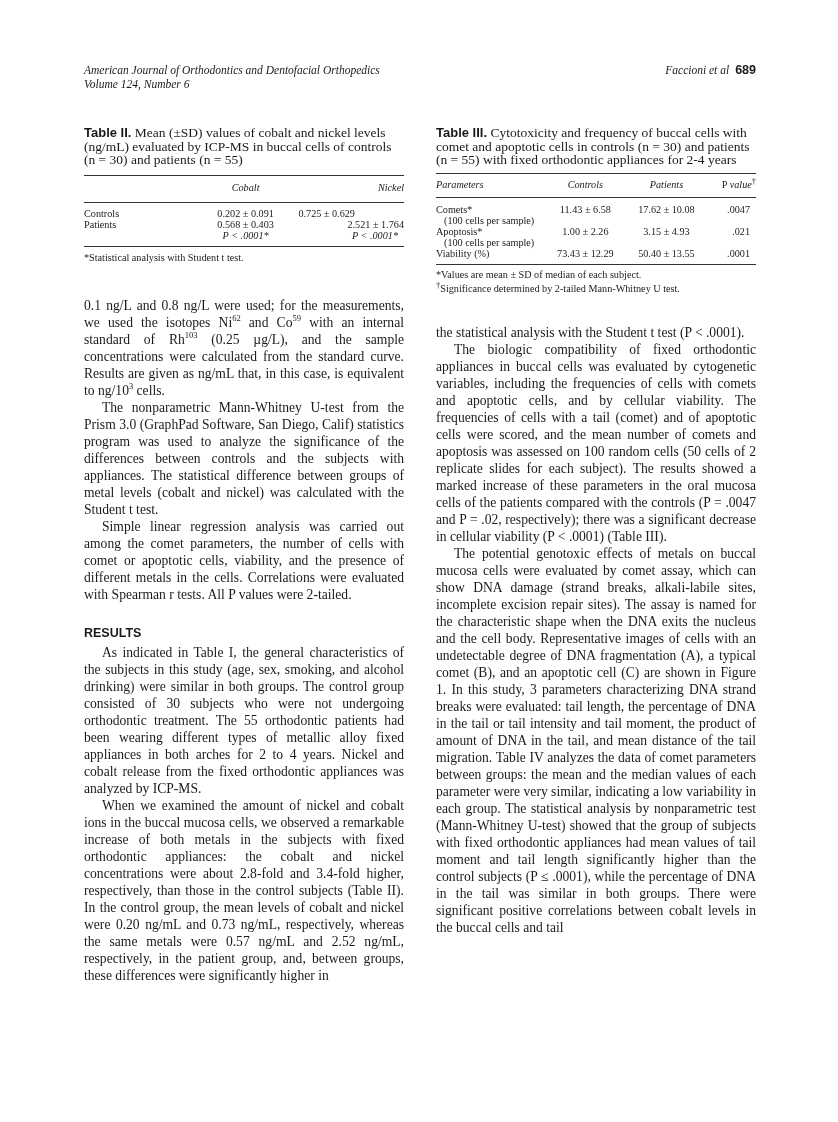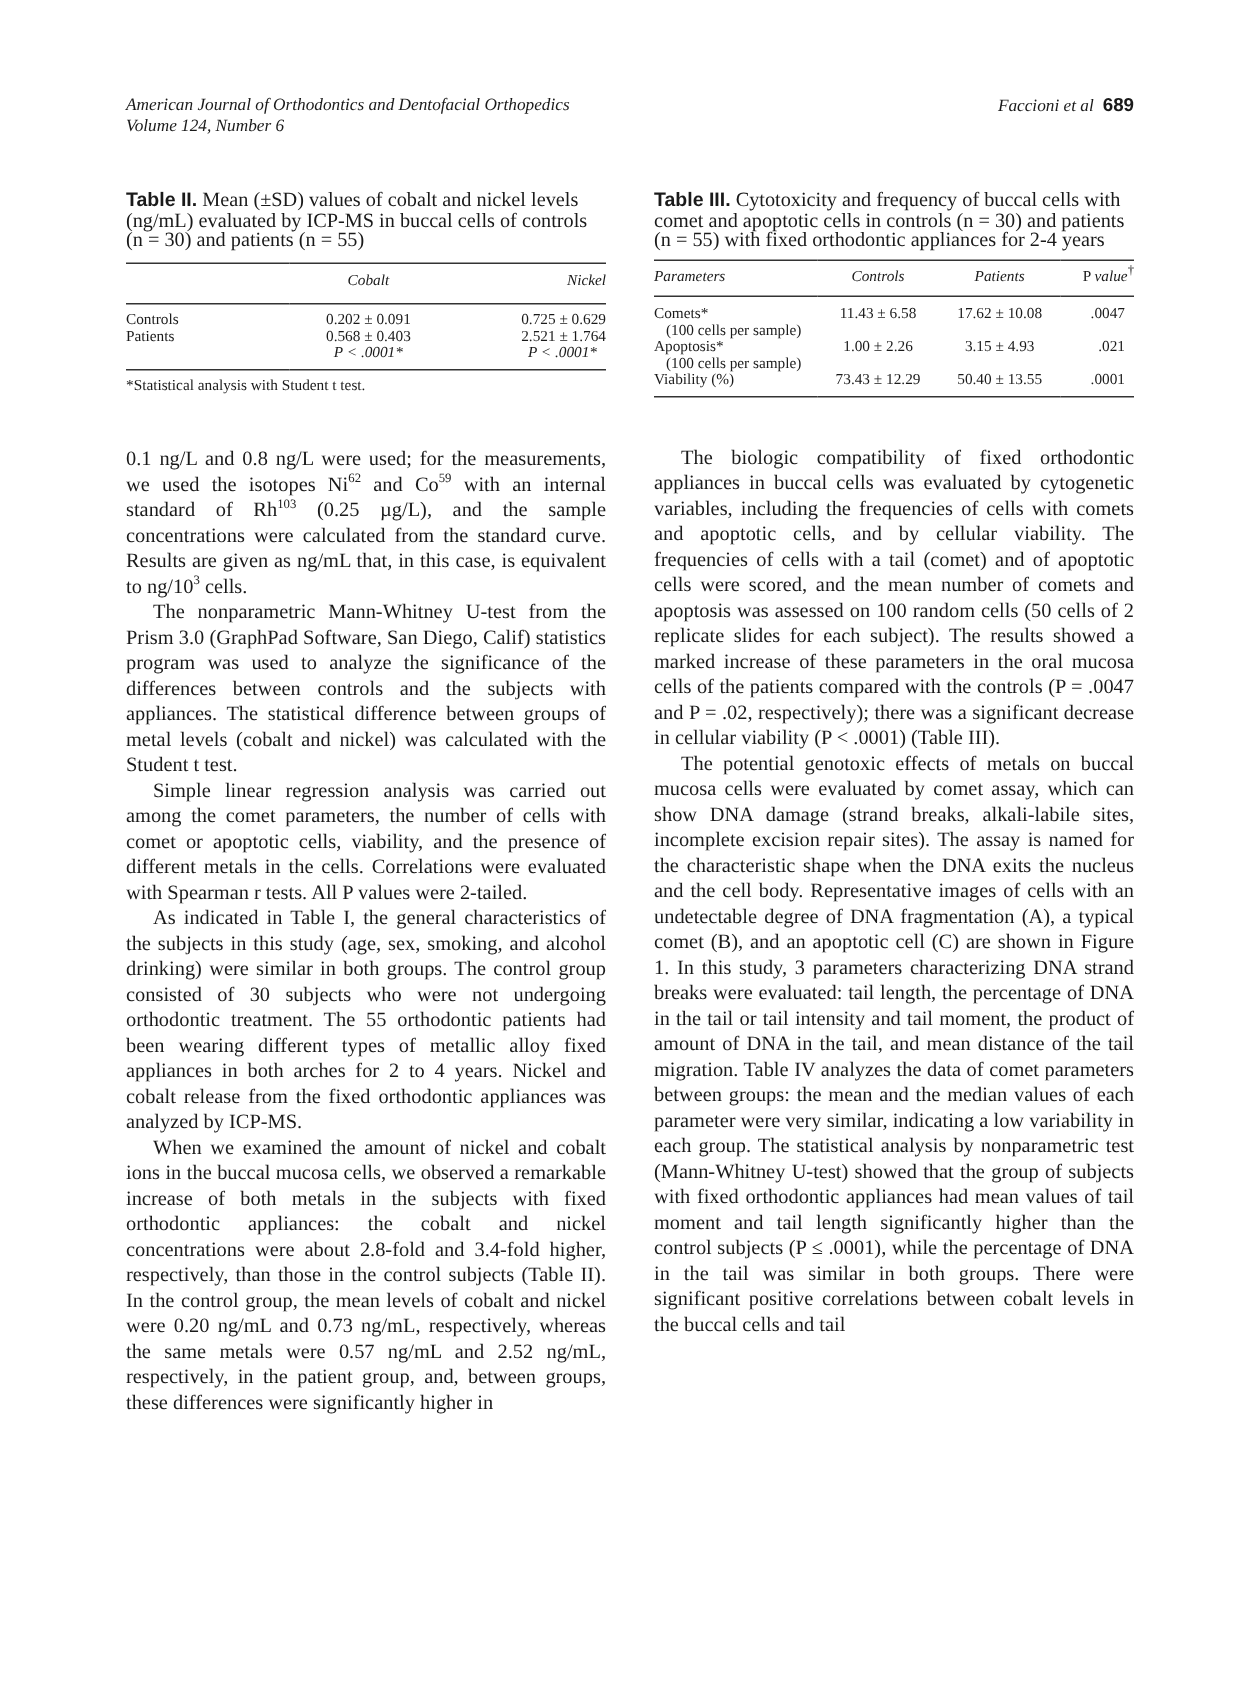--- a/index.html
+++ b/index.html
@@ -54,21 +54,21 @@
       <td class="it" style="text-align:right;padding-top:2px;">Nickel</td>
     </tr>
     <tr class="rule-thick">
           <td style="height:5px;"></td>
           <td></td>
           <td></td>
         </tr>
     <tr>
       <td>Controls</td>
       <td style="text-align:center;">0.202 ± 0.091</td>
-      <td style="text-align:right;">0.725 ± 0.629</td>
+      <td style="text-align:left;">0.725 ± 0.629</td>
     </tr>
     <tr>
       <td>Patients</td>
       <td style="text-align:center;">0.568 ± 0.403</td>
       <td style="text-align:right;">2.521 ± 1.764</td>
     </tr>
     <tr>
       <td></td>
       <td class="it" style="text-align:center;padding-bottom:5px;">P &lt; .0001*</td>
       <td class="it" style="text-align:right;padding-right:6px;">P &lt; .0001*</td>
@@ -79,20 +79,21 @@
           <td></td>
         </tr>
   </tbody>
     </table>
   <div class="tfoot">*Statistical analysis with Student t test.</div>
 
   <div class="body" style="margin-top:32px;">
     <p><span>0.1 ng/L and 0.8 ng/L were used; for the measurements, we used the isotopes Ni</span><sup>62</sup><span> and Co</span><sup>59</sup><span> with an internal standard of Rh</span><sup>103</sup><span> (0.25 µg/L), and the sample concentrations were calculated from the standard curve. Results are given as ng/mL that, in this case, is equivalent to ng/10</span><sup>3</sup><span> cells.</span></p>
     <p class="ind">The nonparametric Mann-Whitney U-test from the Prism 3.0 (GraphPad Software, San Diego, Calif) statistics program was used to analyze the significance of the differences between controls and the subjects with appliances. The statistical difference between groups of metal levels (cobalt and nickel) was calculated with the Student t test.</p>
     <p class="ind">Simple linear regression analysis was carried out among the comet parameters, the number of cells with comet or apoptotic cells, viability, and the presence of different metals in the cells. Correlations were evaluated with Spearman r tests. All P values were 2-tailed.</p>
+    <h3 class="sec" style="margin-top:22px;margin-bottom:2px;">RESULTS</h3>
     <p class="ind">As indicated in Table I, the general characteristics of the subjects in this study (age, sex, smoking, and alcohol drinking) were similar in both groups. The control group consisted of 30 subjects who were not undergoing orthodontic treatment. The 55 orthodontic patients had been wearing different types of metallic alloy fixed appliances in both arches for 2 to 4 years. Nickel and cobalt release from the fixed orthodontic appliances was analyzed by ICP-MS.</p>
     <p class="ind">When we examined the amount of nickel and cobalt ions in the buccal mucosa cells, we observed a remarkable increase of both metals in the subjects with fixed orthodontic appliances: the cobalt and nickel concentrations were about 2.8-fold and 3.4-fold higher, respectively, than those in the control subjects (Table II). In the control group, the mean levels of cobalt and nickel were 0.20 ng/mL and 0.73 ng/mL, respectively, whereas the same metals were 0.57 ng/mL and 2.52 ng/mL, respectively, in the patient group, and, between groups, these differences were significantly higher in</p>
   </div>
 </div>
 
 <div class="col col-right" style="top:126px;">
   <div class="tcap">
     <span class="tlabel">Table III.</span>
     <span>Cytotoxicity and frequency of buccal cells with comet and apoptotic cells in controls (n = 30) and patients (n = 55) with fixed orthodontic appliances for 2-4 years</span>
   </div>
@@ -135,18 +136,23 @@
       <td style="text-align:right;padding-right:6px;">.0001</td>
     </tr>
     <tr class="rule-thick">
           <td style="height:3px;"></td>
           <td></td>
           <td></td>
           <td></td>
         </tr>
   </tbody>
     </table>
+  <div class="tfoot">
+    <div>*Values are mean ± SD of median of each subject.</div>
+    <div><sup>†</sup><span>Significance determined by 2-tailed Mann-Whitney U test.</span></div>
+  </div>
 
   <div class="body" style="margin-top:28px;">
+    <p>the statistical analysis with the Student t test (P &lt; .0001).</p>
     <p class="ind">The biologic compatibility of fixed orthodontic appliances in buccal cells was evaluated by cytogenetic variables, including the frequencies of cells with comets and apoptotic cells, and by cellular viability. The frequencies of cells with a tail (comet) and of apoptotic cells were scored, and the mean number of comets and apoptosis was assessed on 100 random cells (50 cells of 2 replicate slides for each subject). The results showed a marked increase of these parameters in the oral mucosa cells of the patients compared with the controls (P = .0047 and P = .02, respectively); there was a significant decrease in cellular viability (P &lt; .0001) (Table III).</p>
     <p class="ind">The potential genotoxic effects of metals on buccal mucosa cells were evaluated by comet assay, which can show DNA damage (strand breaks, alkali-labile sites, incomplete excision repair sites). The assay is named for the characteristic shape when the DNA exits the nucleus and the cell body. Representative images of cells with an undetectable degree of DNA fragmentation (A), a typical comet (B), and an apoptotic cell (C) are shown in Figure 1. In this study, 3 parameters characterizing DNA strand breaks were evaluated: tail length, the percentage of DNA in the tail or tail intensity and tail moment, the product of amount of DNA in the tail, and mean distance of the tail migration. Table IV analyzes the data of comet parameters between groups: the mean and the median values of each parameter were very similar, indicating a low variability in each group. The statistical analysis by nonparametric test (Mann-Whitney U-test) showed that the group of subjects with fixed orthodontic appliances had mean values of tail moment and tail length significantly higher than the control subjects (P ≤ .0001), while the percentage of DNA in the tail was similar in both groups. There were significant positive correlations between cobalt levels in the buccal cells and tail</p>
   </div>
 </div>
 
 </body></html>

